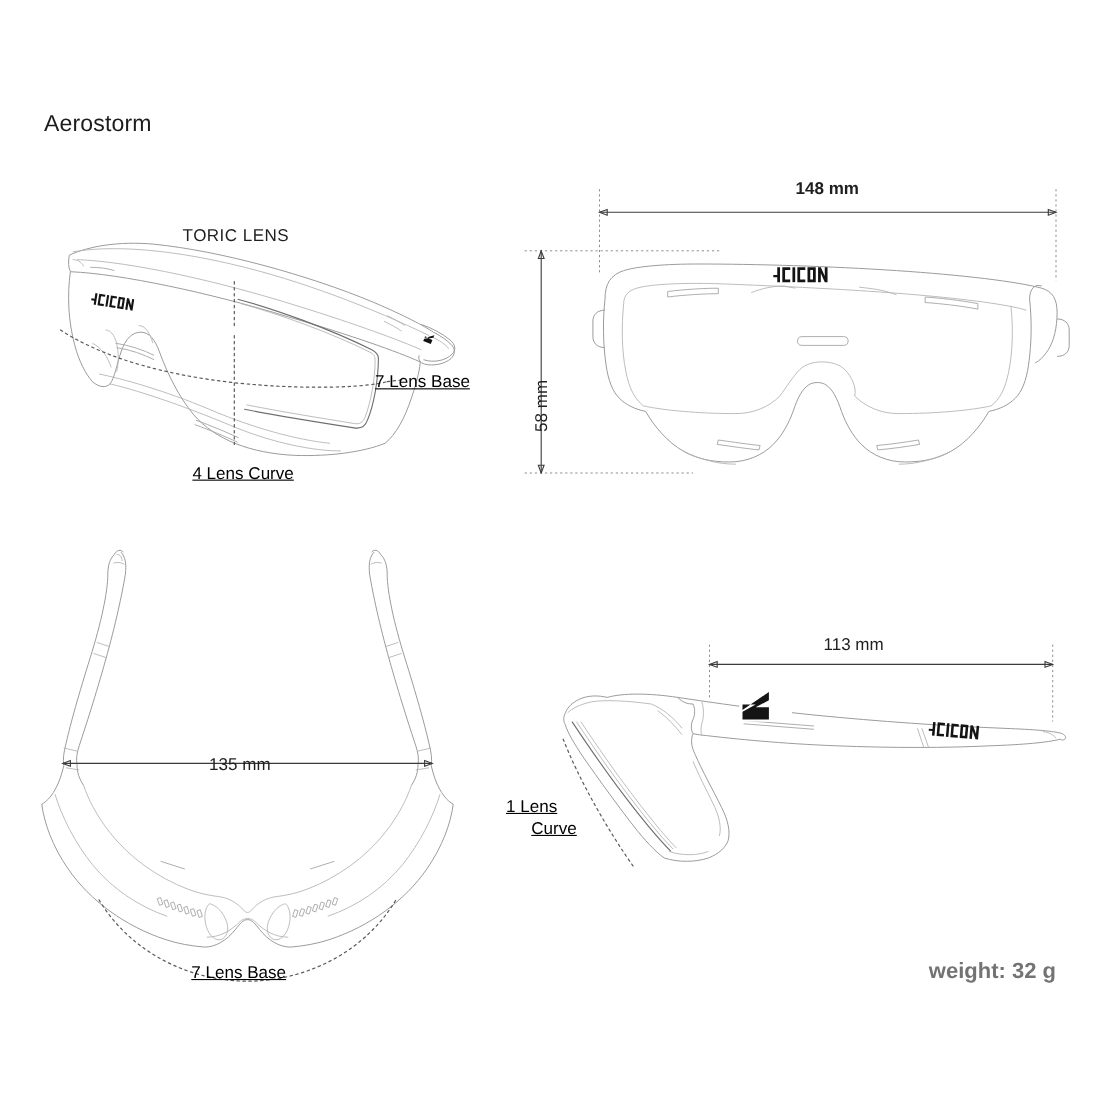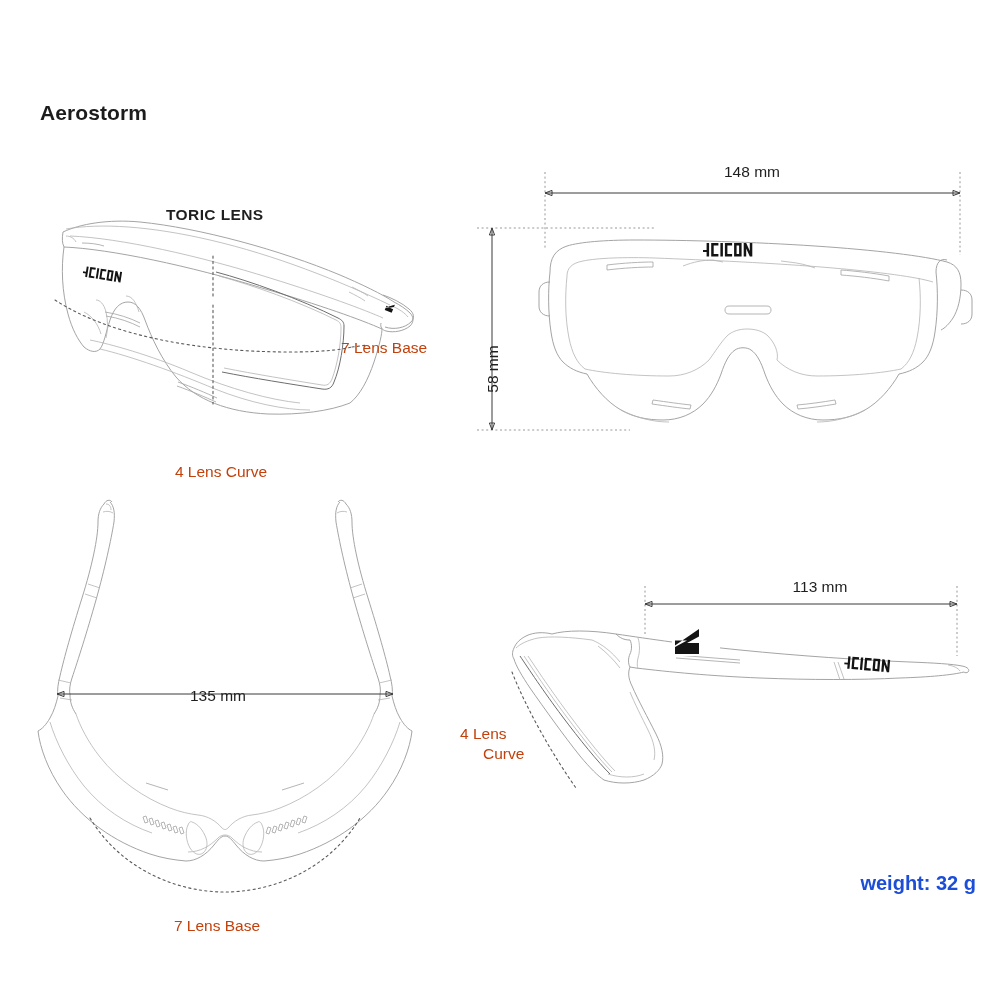--- a/index.html
+++ b/index.html
@@ -19,41 +19,42 @@
     position: absolute;
     left: 0; top: 0;
     width: 1000px;
     height: 1000px;
   }
   .page-title {
     position: absolute;
     left: 40px;
     top: 101px;
     font-size: 21px;
-    font-weight: bold;
+    font-weight: normal;
     letter-spacing: 0.1px;
     color: #1c1c1c;
   }
   .weight-label {
     position: absolute;
-    right: 24px;
+    right: 40px;
     top: 872px;
     font-size: 20px;
     font-weight: bold;
-    color: #1d4ed8;
+    color: #737373;
     text-align: right;
   }
   .anno {
     position: absolute;
     font-size: 15.5px;
-    color: #c2410c;
+    color: #000000;
     white-space: pre;
     line-height: 1.35;
-  }
-  .anno.center { transform: translateX(-50%); margin-top: 41px; }
+    text-decoration: underline;
+  }
+  .anno.center { transform: translateX(-50%); }
   .dim-label {
     position: absolute;
     font-size: 15.5px;
     color: #1f1f1f;
     white-space: nowrap;
   }
   .dim-label.center { transform: translateX(-50%); }
   .dim-label.vert {
     transform-origin: 50% 50%;
     transform: rotate(-90deg) translateX(-50%);
@@ -145,21 +146,21 @@
       </g>
 
       <path class="dash" d="M55 300 C 110 336, 200 352, 290 352 C 320 352, 340 350, 352 347"></path>
 
       <path class="dash" d="M213 256 L 213 297 M 213 305 L 213 404"></path>
 
       <path class="dash" d="M352 347 L 368 345"></path>
     </svg>
   </div>
 
-  <div class="toric" style="left:166px; top:206px;font-weight:bold;">TORIC LENS</div>
+  <div class="toric" style="left:166px; top:206px;">TORIC LENS</div>
   <div class="anno" style="left:341px; top:338px;">7 Lens Base</div>
   <div class="anno center" style="left:221px; top:421px;">4 Lens Curve</div>
 
   <div style="position:absolute;left:455px;top:150px;">
     <svg width="545" height="300" viewBox="0 0 545 300">
       <g>
 
         <path class="ln" d="M95 122 C 95 108, 100 100, 112 96 C 125 92, 150 90, 180 90 C 230 90, 300 92, 360 96 C 420 100, 470 106, 492 112 C 502 115, 506 122, 506 134 C 506 148, 503 160, 498 168 C 494 174, 490 178, 486 180"></path>
         <path class="ln" d="M95 122 C 93 140, 93 162, 96 182 C 98 196, 102 206, 108 212 C 114 218, 122 222, 132 224"></path>
 
@@ -226,21 +227,21 @@
       <g>
         <path class="ext" d="M22 78 L 200 78"></path>
         <path class="ext" d="M22 280 L 175 280"></path>
         <path class="dimline" d="M37 78 L 37 280"></path>
         <path class="dimline" d="M37 78 l -2.6 7 l 5.2 0 Z" fill="#3b3b3b"></path>
         <path class="dimline" d="M37 280 l -2.6 -7 l 5.2 0 Z" fill="#3b3b3b"></path>
       </g>
     </svg>
   </div>
 
-  <div class="dim-label center" style="left:752px; top:163px;">148 mm</div>
+  <div class="dim-label center" style="left:752px; top:163px;font-weight:bold;">148 mm</div>
   <div class="dim-label vert" style="left:453px; top:320px; width:80px; text-align:center;">58 mm</div>
 
   <div style="position:absolute;left:10px;top:480px;">
     <svg width="430" height="430" viewBox="0 0 430 430">
       <g>
 
         <path class="ln" d="M94 24 C 90 28, 88 34, 88 42 C 88 58, 82 86, 72 118 C 62 150, 54 178, 50 196"></path>
         <path class="ln" d="M100 22 C 104 26, 105 33, 104 42 C 101 60, 95 88, 86 120 C 77 152, 68 180, 62 198"></path>
         <path class="ln2" d="M96 24 C 99 24, 101 26, 101 30"></path>
 
@@ -391,17 +392,17 @@
         <path class="ext" d="M517 26 L 517 96"></path>
         <path class="dimline" d="M205 44 L 517 44"></path>
         <path class="dimline" d="M205 44 l 7 -2.6 l 0 5.2 Z" fill="#3b3b3b"></path>
         <path class="dimline" d="M517 44 l -7 -2.6 l 0 5.2 Z" fill="#3b3b3b"></path>
       </g>
 
       <path class="dash" d="M72 112 C 86 148, 112 194, 136 228"></path>
     </svg>
   </div>
 
-  <div class="dim-label center" style="left:820px; top:578px;">113 mm</div>
-  <div class="anno" style="left:460px; top:724px;">4 Lens</div>
+  <div class="dim-label center" style="left:776px; top:578px;">113 mm</div>
+  <div class="anno" style="left:460px; top:724px;">1 Lens</div>
   <div class="anno" style="left:460px; top:744px;margin-left:23px;">Curve</div>
 
 </div>
 
 </body></html>

